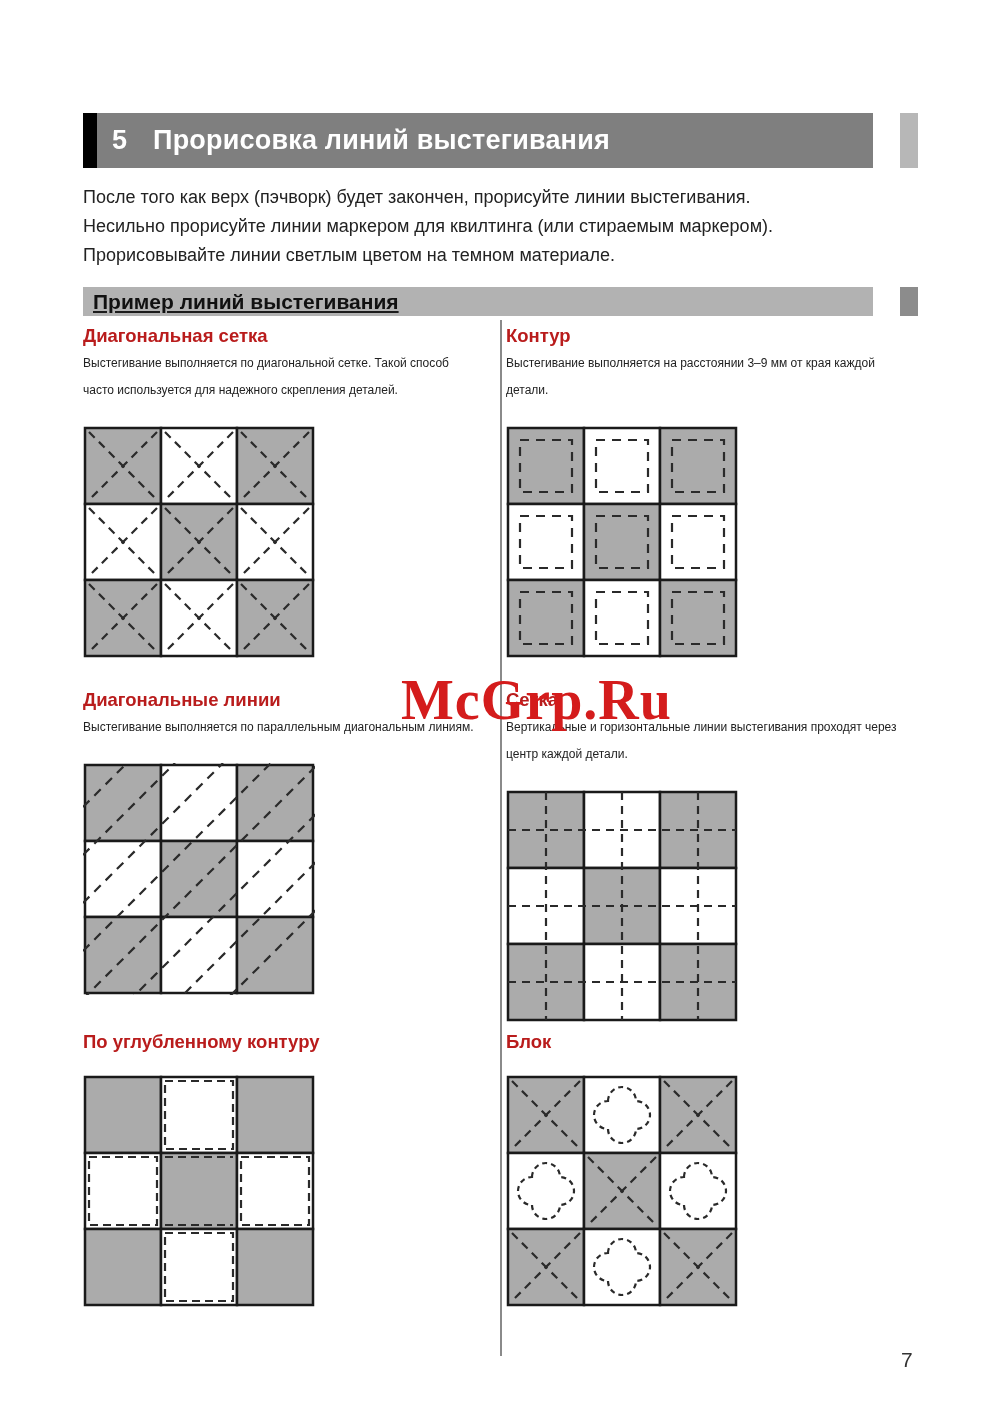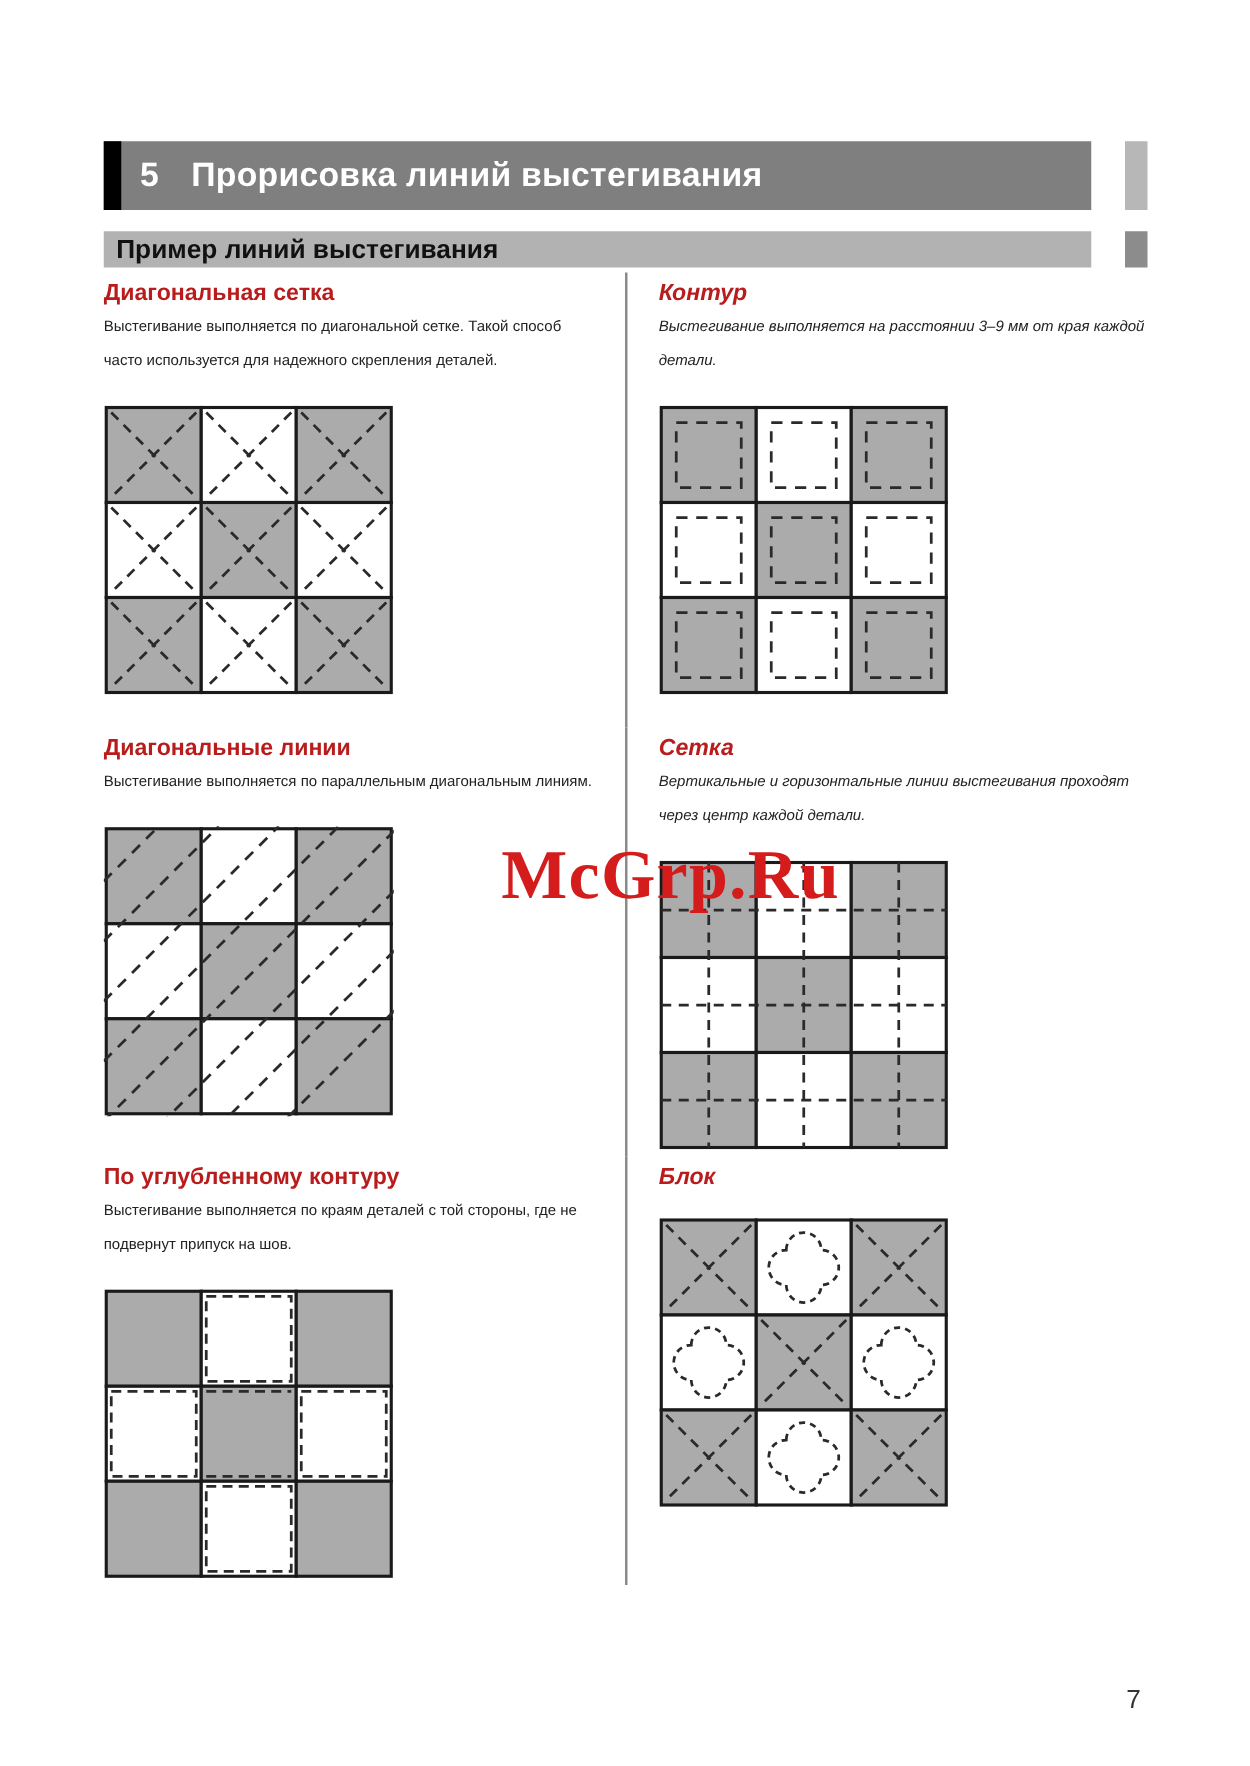--- a/index.html
+++ b/index.html
@@ -31,29 +31,29 @@
   .side-tab { position:absolute; right:0; top:0; width:18px; }
   .side-tab.light { background:#b7b7b7; height:55px; }
 
   
   .intro { margin-top:15px; font-size:18px; line-height:29px; color:#222; }
 
   
   .sectionbar-row { position:relative; margin-top:17px; height:29px; }
   .sectionbar {
     position:absolute; left:0; top:0; width:790px; height:29px;
-    background:#b2b2b2; display:flex; align-items:center;
+    background:#b2b2b2; display:flex; align-items:center;text-decoration:underline;
   }
   .sectionbar span { margin-left:10px; font-weight:bold; font-size:21px; color:#111; }
   .side-tab.dark { background:#8c8c8c; height:29px; }
 
   
   .examples { display:grid; grid-template-columns:417px 418px; margin-top:4px; }
   .cell { padding-top:5px; }
-  .cell.right { border-left:2px solid #8a8a8a; padding-left:25px;font-style:italic; }
+  .cell.right { border-left:2px solid #8a8a8a; padding-left:4px; }
   .cell.r1 { min-height:364px; }
   .cell.r2 { min-height:335px; }
   .cell.r3 { min-height:330px; }
   .ex-title { font-size:18.5px; font-weight:bold; color:#b91c1c; margin-bottom:3px; }
   .ex-desc { font-size:12px; line-height:27px; color:#222; max-width:400px; }
   .diagram { display:block; margin:22px auto 0 auto; }
 
   
   .watermark {
     position:absolute; left:401px; top:668px;
@@ -74,20 +74,25 @@
 
   <div class="titlebar-row">
     <div class="titlebar">
       <div class="black-block"></div>
       <span class="bar-num">5</span>
       <span class="bar-title">Прорисовка линий выстегивания</span>
     </div>
     <div class="side-tab light"></div>
   </div>
 
+  <div class="intro">
+    <div>После того как верх (пэчворк) будет закончен, прорисуйте линии выстегивания.</div>
+    <div>Несильно прорисуйте линии маркером для квилтинга (или стираемым маркером).</div>
+    <div>Прорисовывайте линии светлым цветом на темном материале.</div>
+  </div>
 
   <div class="sectionbar-row">
     <div class="sectionbar">
       <span>Пример линий выстегивания</span>
     </div>
     <div class="side-tab dark"></div>
   </div>
 
   <div class="examples">
 
@@ -191,21 +196,20 @@
             <line x1="40" y1="2" x2="40" y2="230" fill="none" stroke="#2a2a2a" stroke-width="2.2" stroke-dasharray="8 6"></line>
             <line x1="2" y1="116" x2="230" y2="116" fill="none" stroke="#2a2a2a" stroke-width="2.2" stroke-dasharray="8 6"></line>
             <line x1="116" y1="2" x2="116" y2="230" fill="none" stroke="#2a2a2a" stroke-width="2.2" stroke-dasharray="8 6"></line>
             <line x1="2" y1="192" x2="230" y2="192" fill="none" stroke="#2a2a2a" stroke-width="2.2" stroke-dasharray="8 6"></line>
             <line x1="192" y1="2" x2="192" y2="230" fill="none" stroke="#2a2a2a" stroke-width="2.2" stroke-dasharray="8 6"></line>
           </svg></div>
     </div>
 
     <div class="cell left r3">
       <div class="ex-title">По углубленному контуру</div>
-      <div class="ex-desc">Выстегивание выполняется по краям деталей с той стороны, где не подвернут припуск на шов.</div>
       <div class="diagram"><svg width="232" height="232" viewBox="0 0 232 232" xmlns="http://www.w3.org/2000/svg">
             <rect x="2" y="2" width="76" height="76" fill="#ababab" stroke="#1a1a1a" stroke-width="2.5"></rect>
             <rect x="78" y="2" width="76" height="76" fill="#ffffff" stroke="#1a1a1a" stroke-width="2.5"></rect>
             <rect x="154" y="2" width="76" height="76" fill="#ababab" stroke="#1a1a1a" stroke-width="2.5"></rect>
             <rect x="2" y="78" width="76" height="76" fill="#ffffff" stroke="#1a1a1a" stroke-width="2.5"></rect>
             <rect x="78" y="78" width="76" height="76" fill="#ababab" stroke="#1a1a1a" stroke-width="2.5"></rect>
             <rect x="154" y="78" width="76" height="76" fill="#ffffff" stroke="#1a1a1a" stroke-width="2.5"></rect>
             <rect x="2" y="154" width="76" height="76" fill="#ababab" stroke="#1a1a1a" stroke-width="2.5"></rect>
             <rect x="78" y="154" width="76" height="76" fill="#ffffff" stroke="#1a1a1a" stroke-width="2.5"></rect>
             <rect x="154" y="154" width="76" height="76" fill="#ababab" stroke="#1a1a1a" stroke-width="2.5"></rect>

